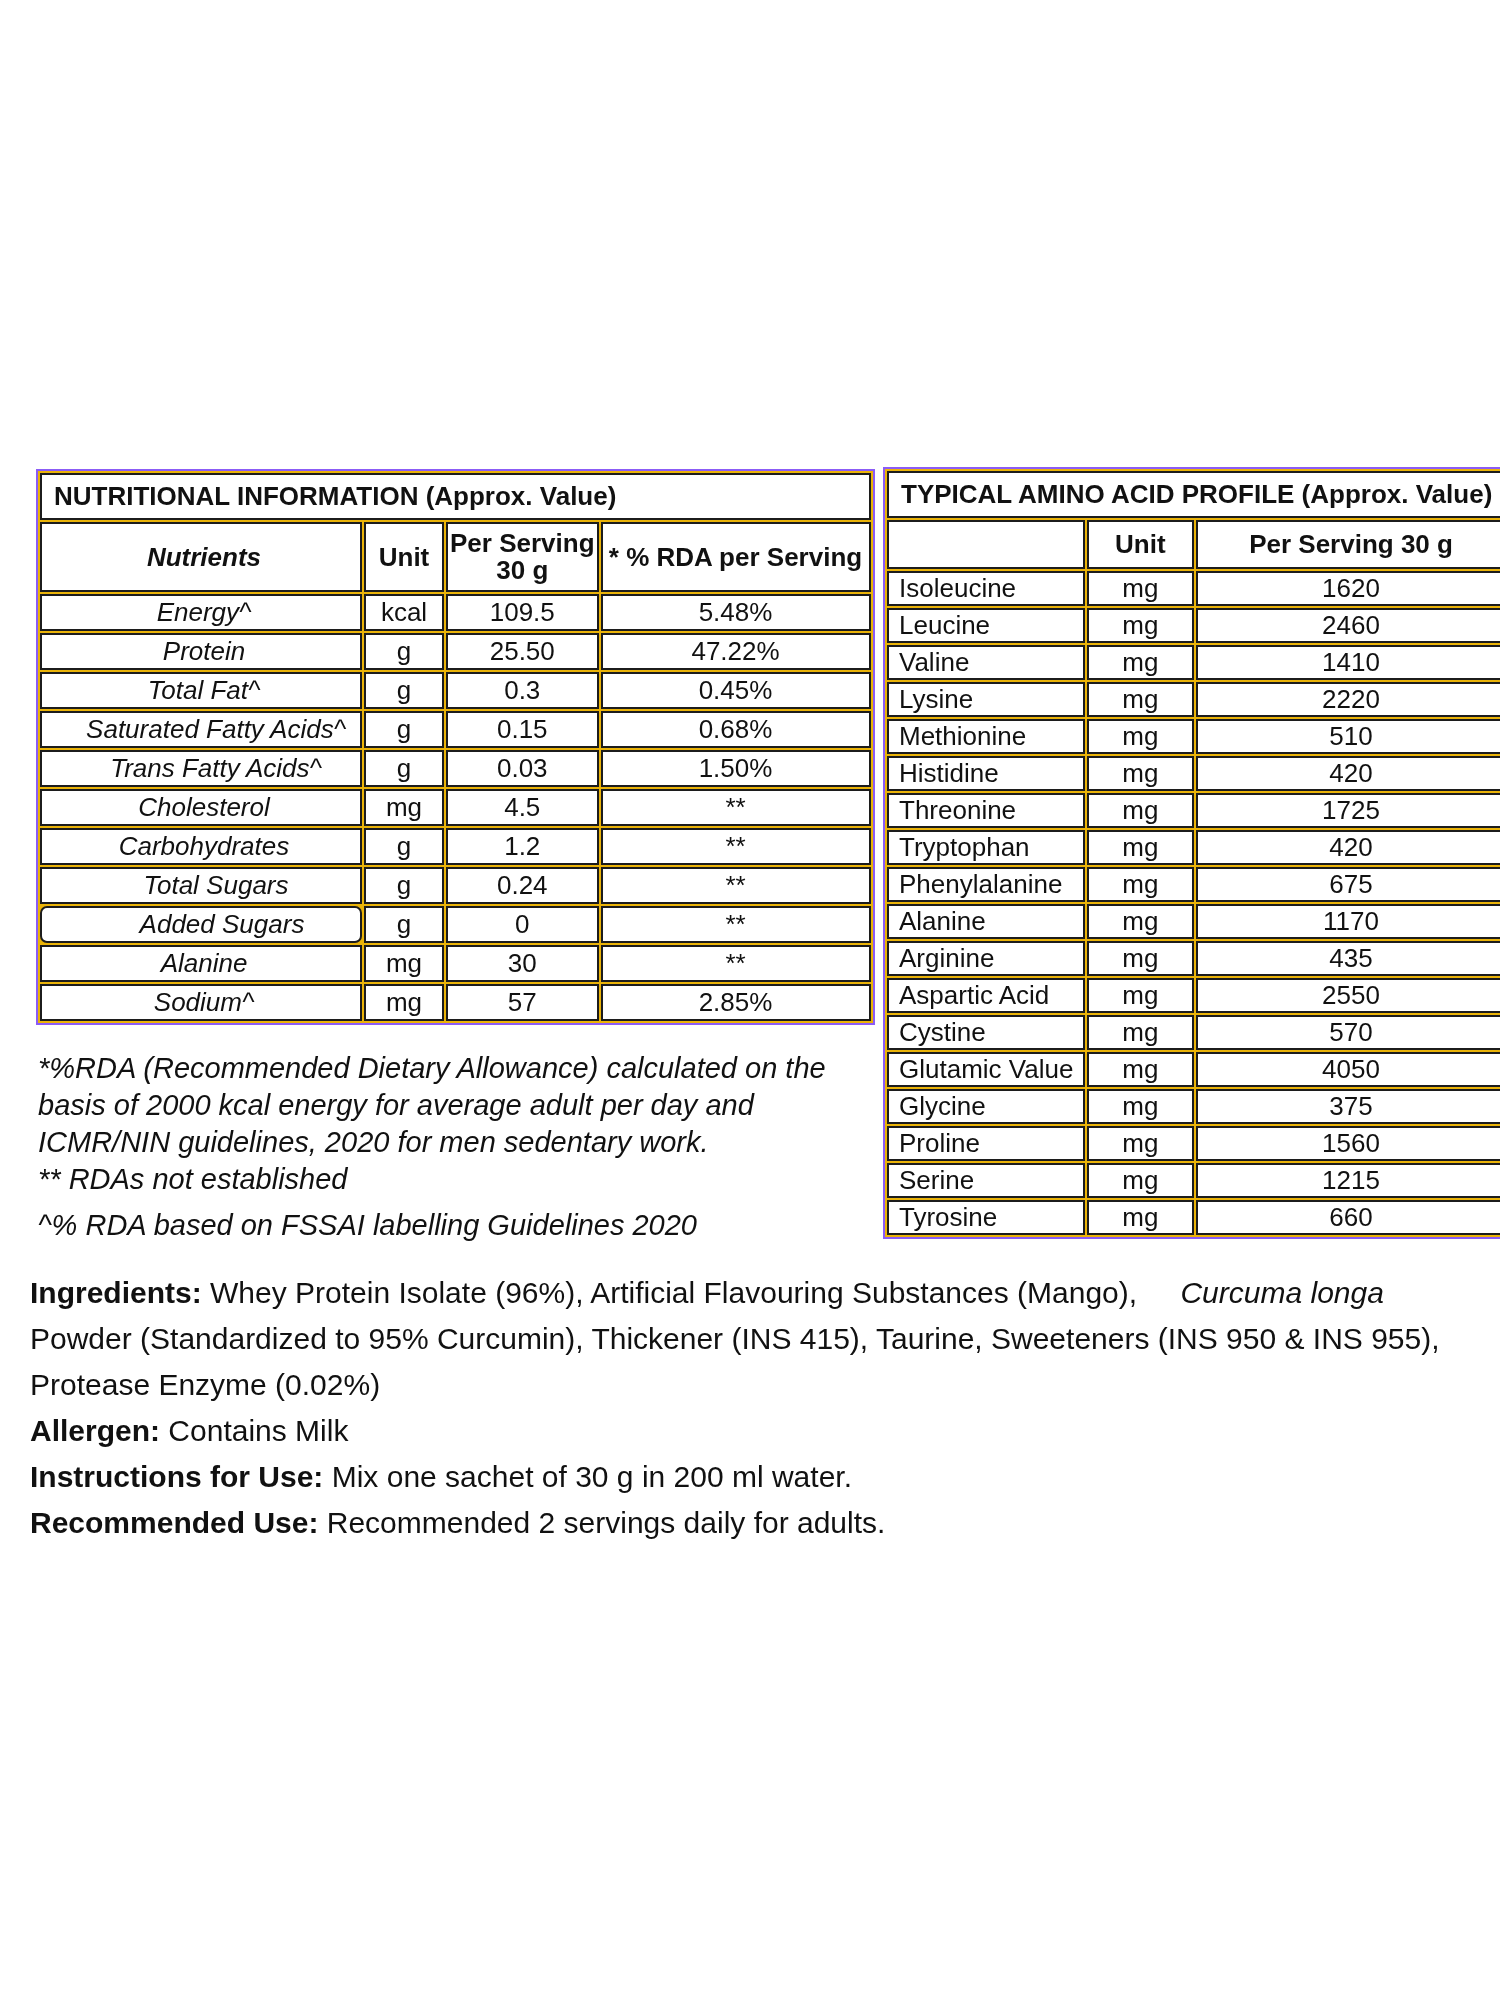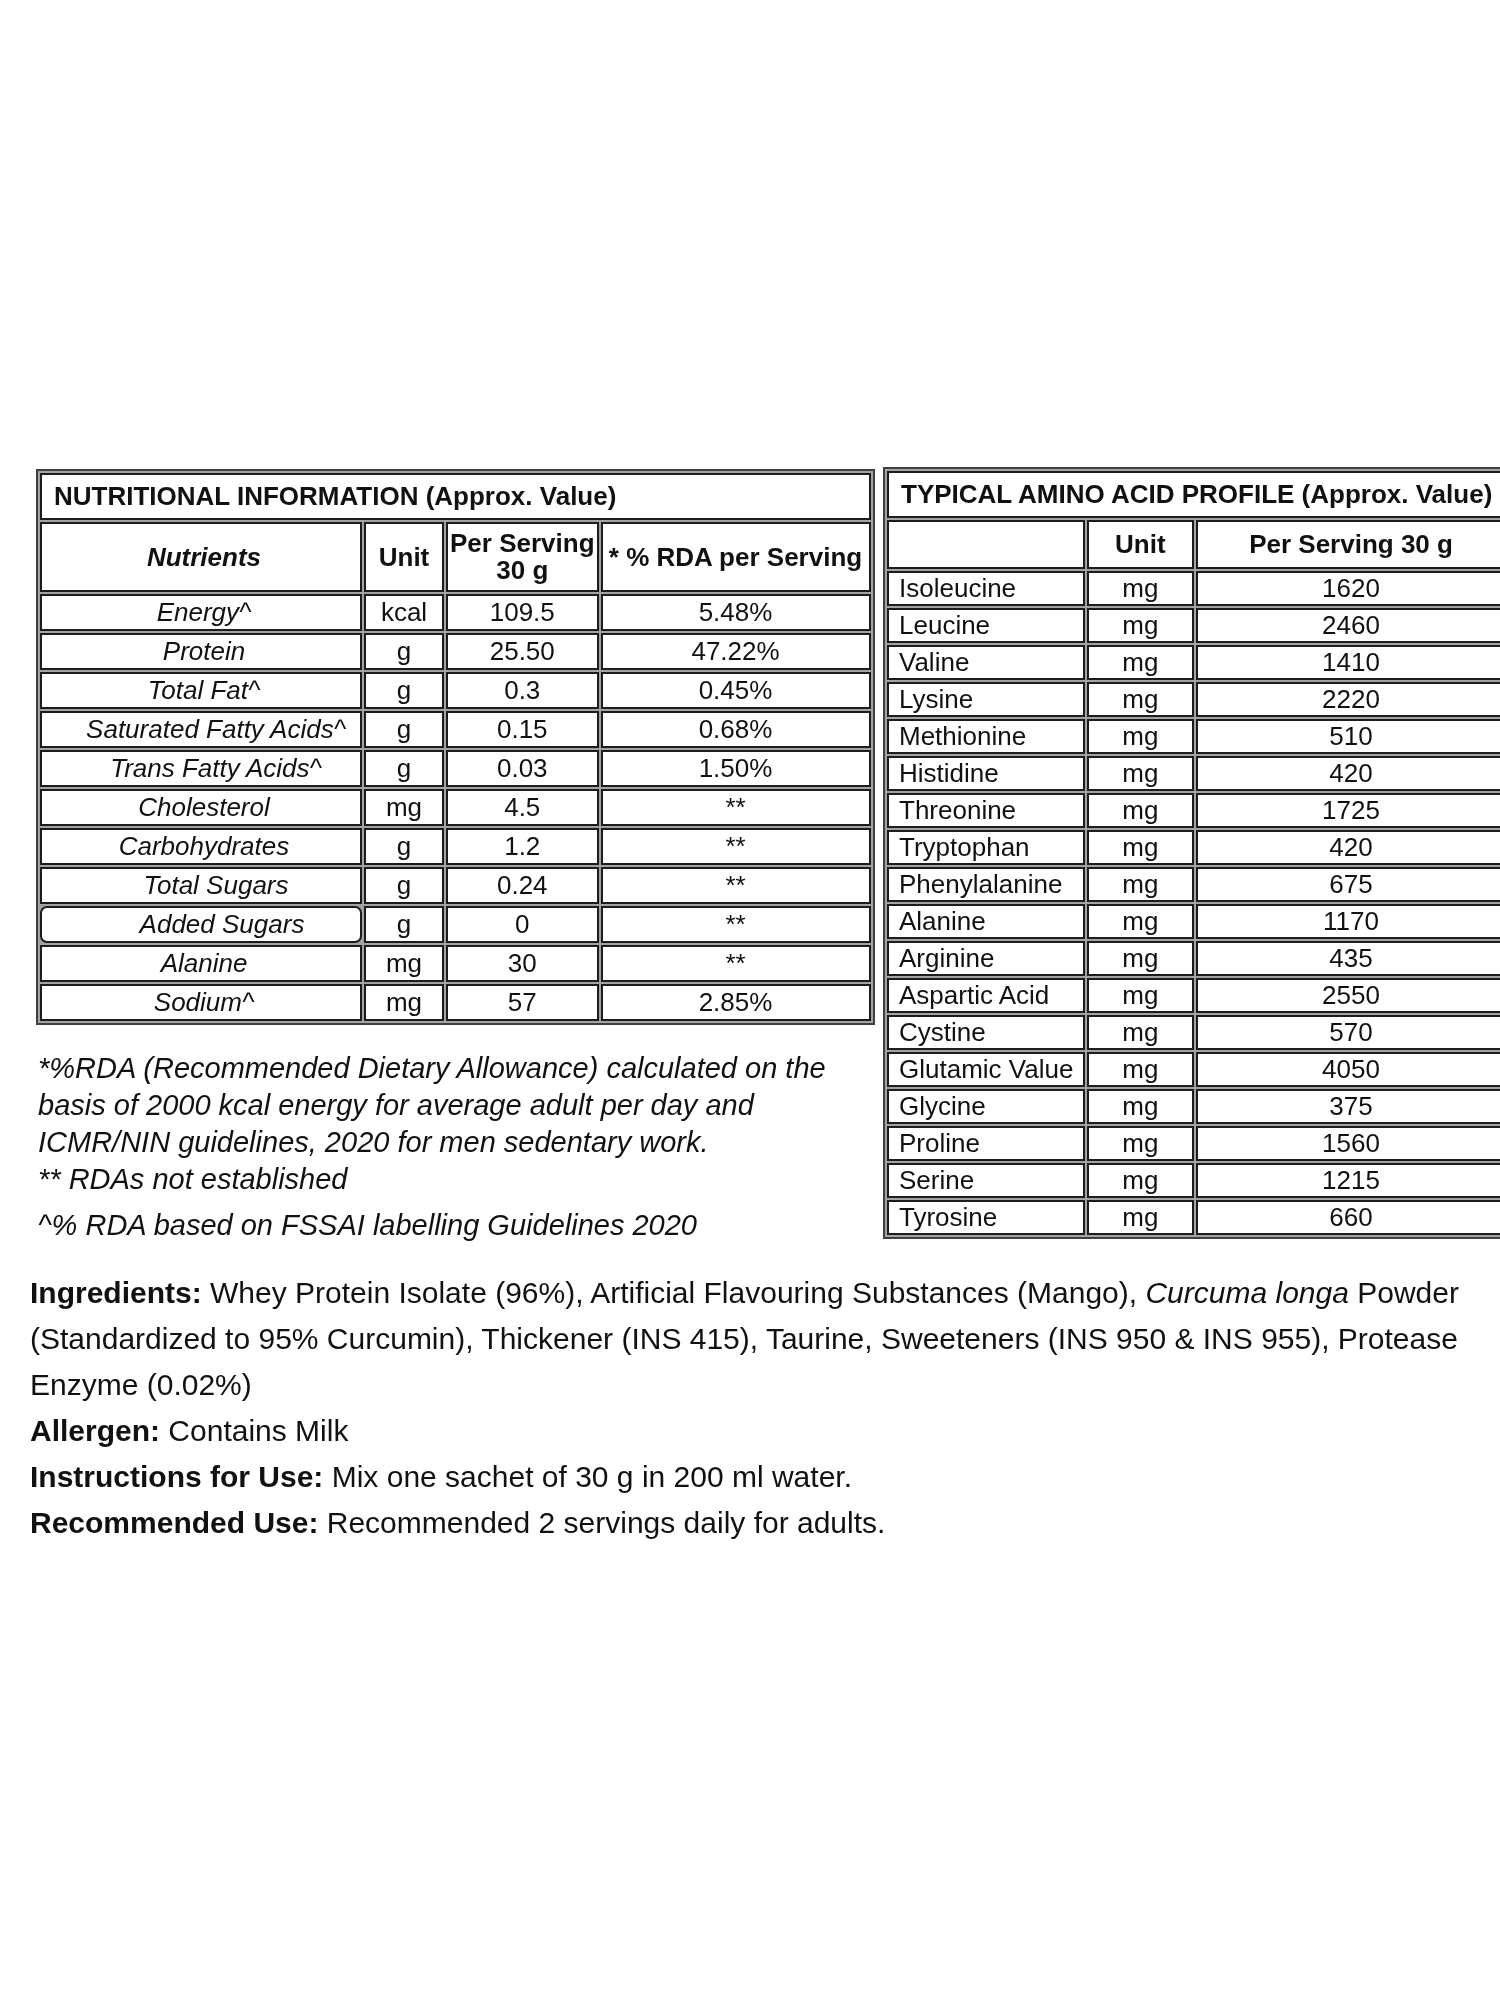--- a/index.html
+++ b/index.html
@@ -9,22 +9,22 @@
     position: relative;
     font-family: "Liberation Sans", sans-serif;
     color: #111111;
   }
 
   
   table.datatable {
     position: absolute;
     border-collapse: separate;
     border-spacing: 2px;          
-    background: #a3a3a3;
-    border: 2px solid #404040;
+    background: #eab308;
+    border: 2px solid #8b5cf6;
     table-layout: fixed;
   }
   table.datatable th, table.datatable td {
     border: 2px solid #1c1c1c;
     vertical-align: middle;
     font-size: 26px;
     line-height: 27px;
     background: #ffffff;
     overflow: hidden;
     white-space: nowrap;
@@ -65,21 +65,21 @@
   .footnotes .fn { margin: 0; }
   .footnotes .fn-fssai { margin-top: 9px; }
 
   .info-block {
     position: absolute;
     left: 30px; top: 1270px; width: 1452px;
     font-size: 30px; line-height: 46px;
   }
   .info-block p { margin: 0; }
   .lbl { font-weight: bold; }
-  .it  { font-style: italic; }
+  .it  { font-style: italic; margin-left: 35px; }
 </style>
 </head>
 <body>
 
 <table class="datatable" id="nutrition-table">
   <colgroup>
     <col style="width:322px">
       <col style="width:80px">
       <col style="width:152px">
       <col style="width:270px">

